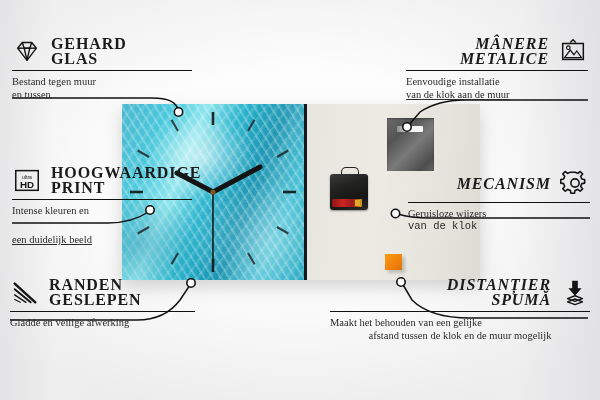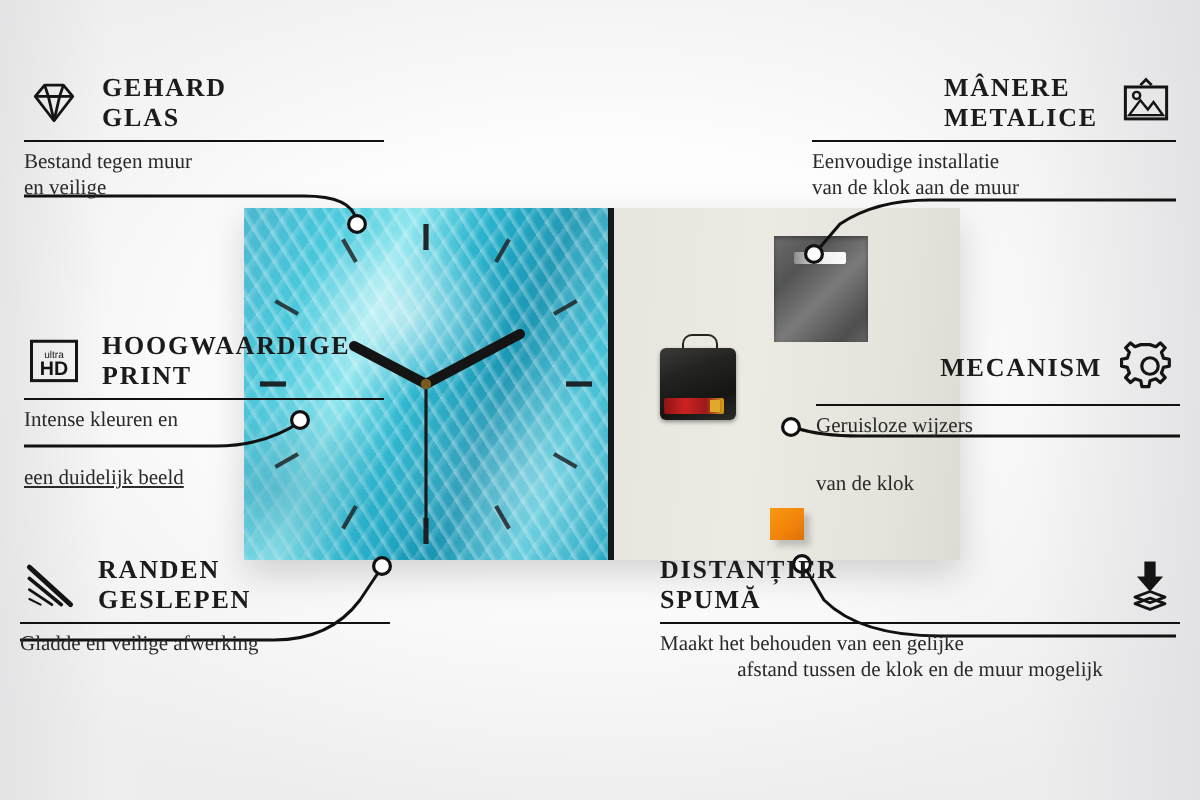--- a/index.html
+++ b/index.html
@@ -27,24 +27,24 @@
   }
 
   
   .callout{position:absolute;}
   .callout .head{
     display:flex;align-items:center;gap:9px;
   }
   .callout.right .head{flex-direction:row-reverse;}
   .ttl{
     font-family:"Liberation Serif", serif;
-    font-size:13px;font-weight:bold;color:#1b1b1b;
+    font-size:16px;font-weight:bold;color:#1b1b1b;
     letter-spacing:.9px;line-height:15px;text-transform:uppercase;
   }
-  .callout.right .ttl{}
+  .callout.right .ttl{text-align:right;font-style:italic;}
   .rule{
     height:0;border-top:1.4px solid #111;margin-top:4px;
   }
   .sub{
     font-family:"Liberation Serif", serif;
     font-size:10.5px;color:#2a2a2a;line-height:13px;margin-top:4px;
   }
   .callout.right .sub{text-align:left;}
   .ic{width:30px;height:30px;flex:0 0 30px;display:block;}
 
@@ -203,21 +203,21 @@
           <path d="M13 13 L19 13"></path>
         </g>
       </svg>
       <div>
         <div class="ttl">GEHARD</div>
         <div class="ttl">GLAS</div>
       </div>
     </div>
     <div class="rule"></div>
     <div class="sub">Bestand tegen muur</div>
-    <div class="sub" style="margin-top:0;">en veilige</div>
+    <div class="sub" style="margin-top:0;">en tussen</div>
   </div>
 
   <div class="callout left" style="left:12px;top:165px;width:180px;">
     <div class="head">
       <svg class="ic" viewBox="0 0 32 32">
         <rect x="4" y="6" width="24" height="21" fill="none" stroke="#141414" stroke-width="1.6"></rect>
         <text x="16" y="15" font-family="Liberation Sans, sans-serif" font-size="5.4" fill="#141414" text-anchor="middle">ultra</text>
         <text x="16" y="24" font-family="Liberation Sans, sans-serif" font-size="10.5" font-weight="bold" fill="#141414" text-anchor="middle">HD</text>
       </svg>
       <div>
@@ -257,38 +257,38 @@
         <path d="M7 23 L13 15 L17 20 L20 16 L25 23 Z" fill="none" stroke="#141414" stroke-width="1.3"></path>
         <circle cx="11" cy="12.5" r="1.9" fill="none" stroke="#141414" stroke-width="1.3"></circle>
       </svg>
       <div>
         <div class="ttl">MÂNERE</div>
         <div class="ttl">METALICE</div>
       </div>
     </div>
     <div class="rule"></div>
     <div class="sub">Eenvoudige installatie</div>
-    <div class="sub" style="margin-top:0;">van de klok aan de muur</div>
+    <div class="sub" style="margin-top:0;text-decoration:underline;">van de klok aan de muur</div>
   </div>
 
   <div class="callout right" style="right:10px;top:168px;width:182px;">
     <div class="head">
       <svg class="ic" viewBox="0 0 32 32">
         <g fill="none" stroke="#141414" stroke-width="1.7" stroke-linejoin="round">
           <path d="M16 4.6 l3.1 1.1 2.4-2.0 2.6 2.6 -2.0 2.4 1.1 3.1 3.1 .6 v3.7 l-3.1 .6 -1.1 3.1 2.0 2.4 -2.6 2.6 -2.4-2.0 -3.1 1.1 -.6 3.1 h-3.7 l-.6-3.1 -3.1-1.1 -2.4 2.0 -2.6-2.6 2.0-2.4 -1.1-3.1 -3.1-.6 v-3.7 l3.1-.6 1.1-3.1 -2.0-2.4 2.6-2.6 2.4 2.0 3.1-1.1 z"></path>
           <circle cx="16" cy="16" r="4.4"></circle>
         </g>
       </svg>
       <div>
         <div class="ttl">MECANISM</div>
       </div>
     </div>
     <div class="rule"></div>
     <div class="sub">Geruisloze wijzers</div>
-    <div class="sub" style="margin-top:16px;">van de klok</div>
+    <div class="sub" style="margin-top:0;font-family:Liberation Mono, monospace;">van de klok</div>
   </div>
 
   <div class="callout right" style="right:10px;top:277px;width:260px;">
     <div class="head">
       <svg class="ic" viewBox="0 0 32 32">
         <path d="M13 4 h6 v8 h4 l-7 8 -7-8 h4 z" fill="#141414"></path>
         <path d="M8 23 l8-3 8 3 -8 3 z" fill="none" stroke="#141414" stroke-width="1.5" stroke-linejoin="round"></path>
         <path d="M8 26.5 l8-3 8 3 -8 3 z" fill="none" stroke="#141414" stroke-width="1.5" stroke-linejoin="round"></path>
       </svg>
       <div style="flex:1;">

